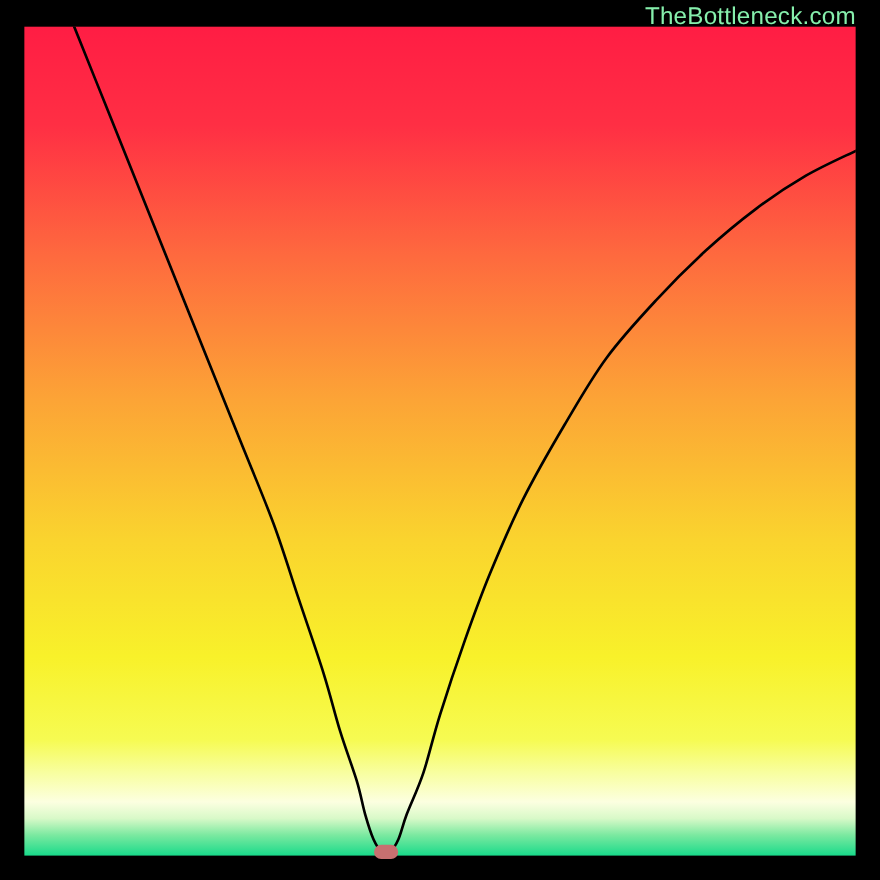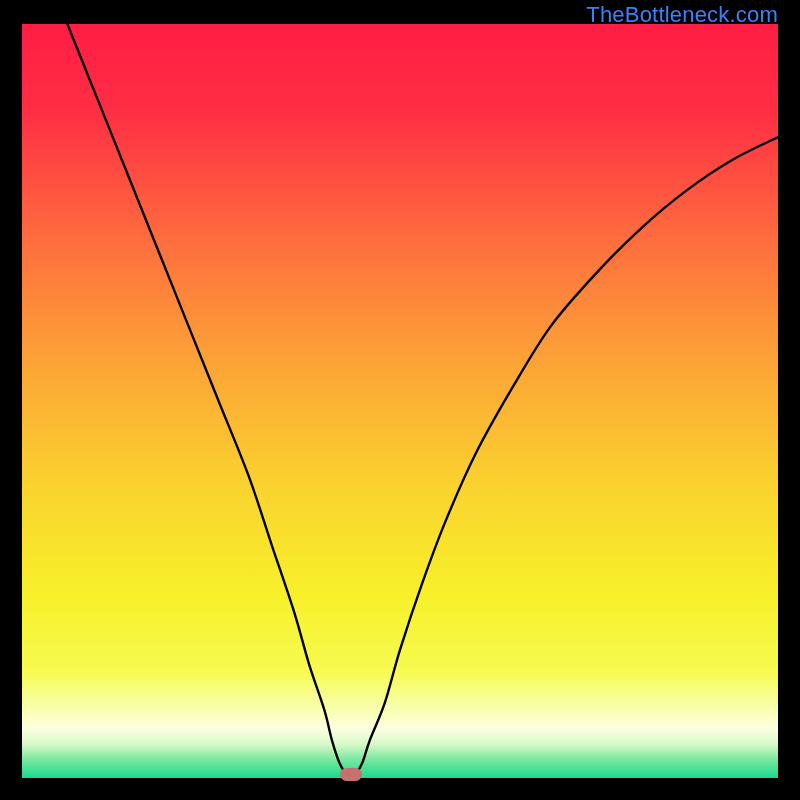--- a/index.html
+++ b/index.html
@@ -24,21 +24,21 @@
     left: 0;
     top: 0;
     width: 756px;
     height: 754px;
   }
   .watermark {
     position: absolute;
     top: 2px;
     right: 22px;
     font-size: 22px;
-    color: #3b82f6;
+    color: #86efac;
     font-weight: 500;
     letter-spacing: 0.2px;
   }
   .curve {
     position: absolute;
     left: 22px;
     top: 24px;
     width: 756px;
     height: 754px;
     pointer-events: none;

